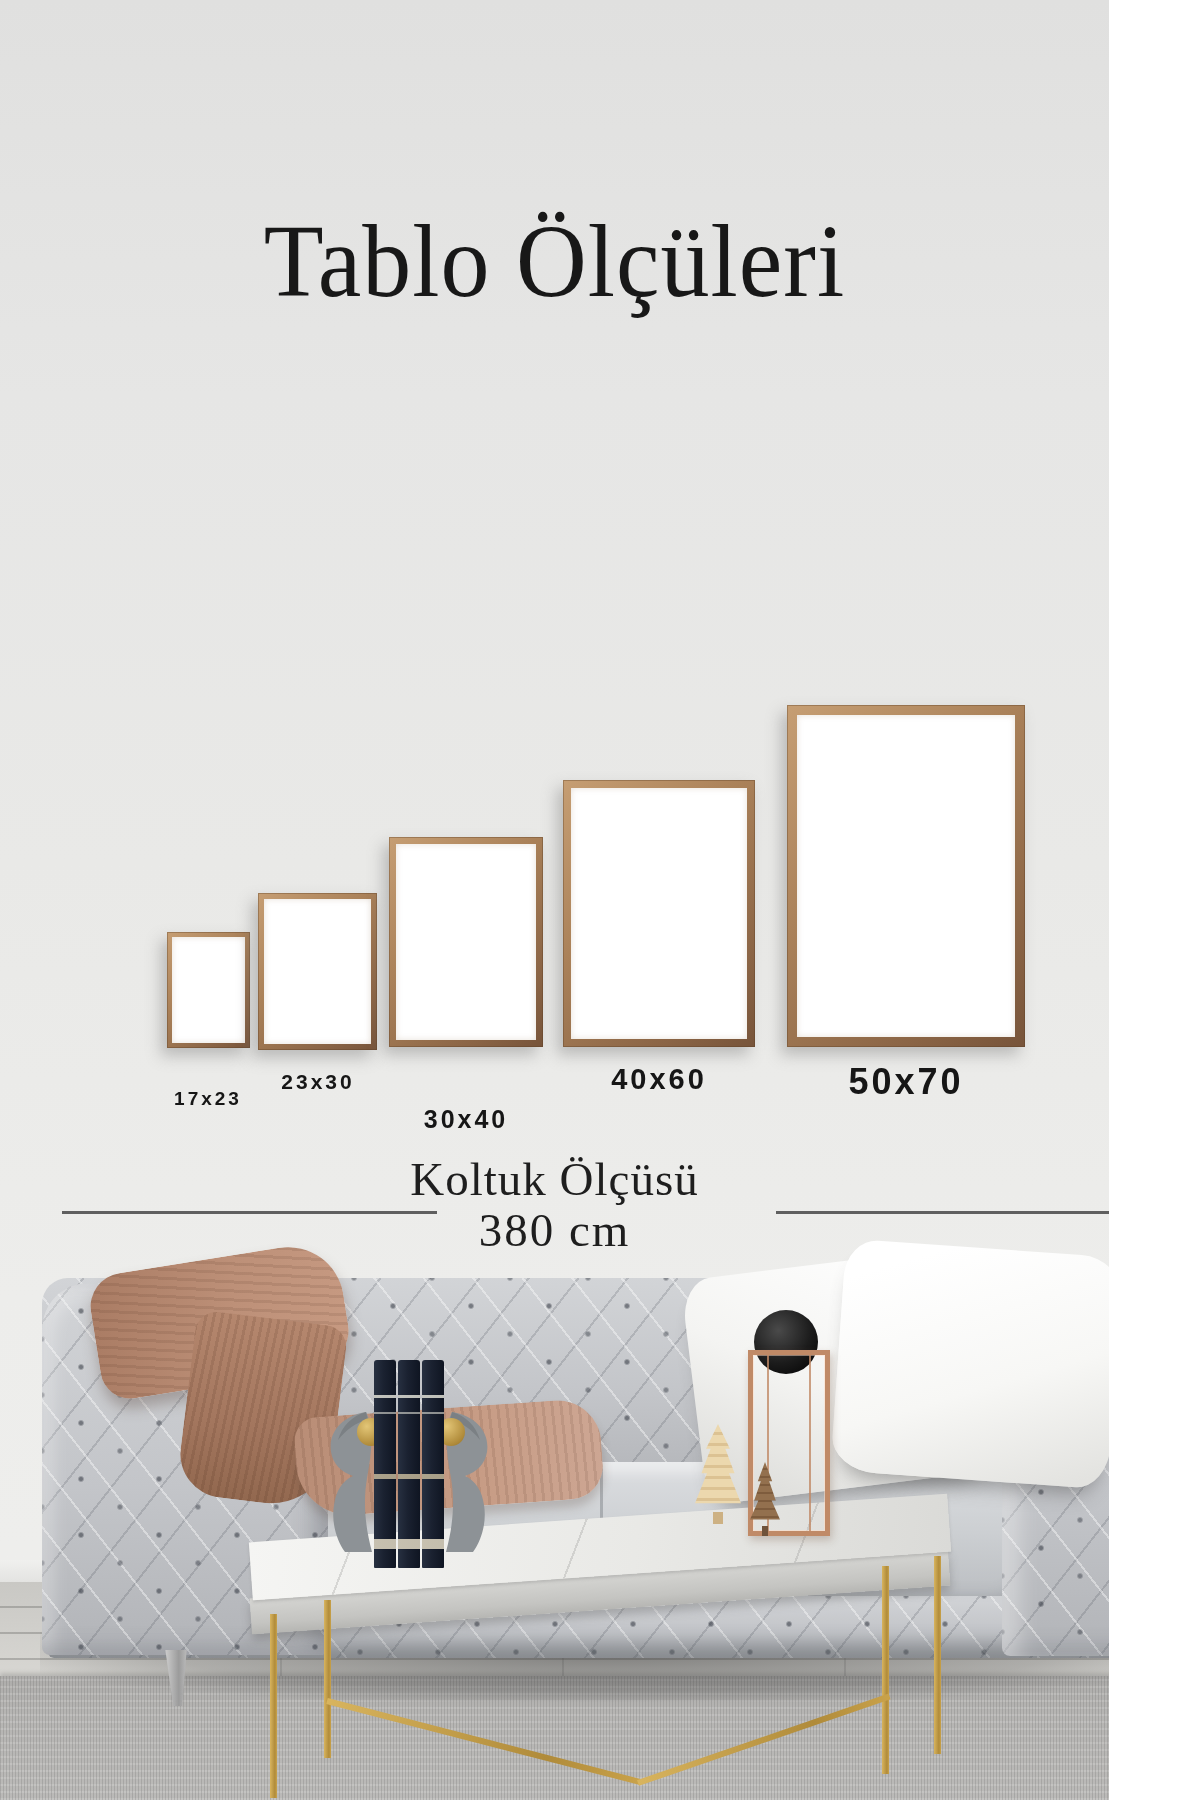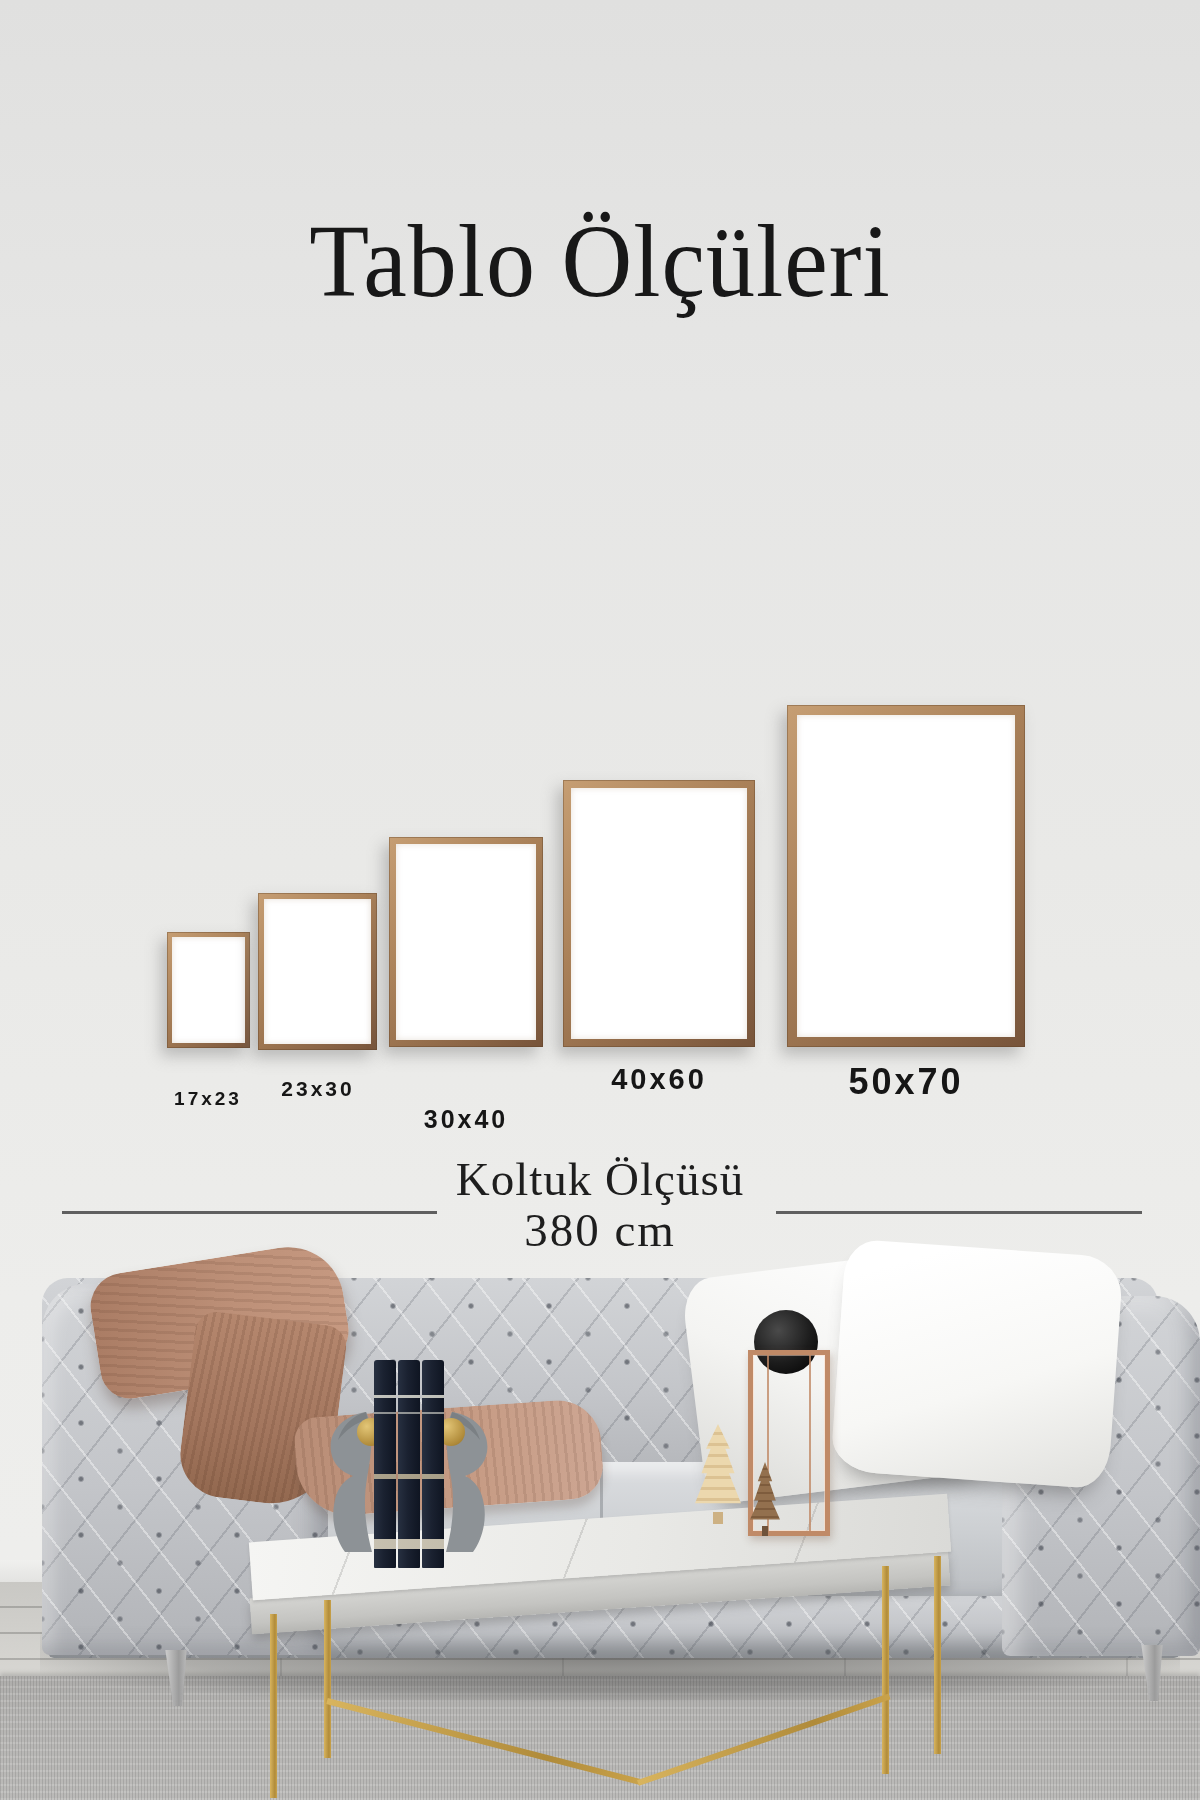--- a/index.html
+++ b/index.html
@@ -1,17 +1,17 @@
 <!DOCTYPE html>
 <html><head>
 <meta charset="utf-8">
 <style>
   html,body{margin:0;padding:0;}
   #page{
-    position:relative;width:1200px;height:1800px;overflow:hidden;
+    position:relative;width:1109px;height:1800px;overflow:hidden;
     background:linear-gradient(180deg,#e0e0df 0%,#e6e6e5 22%,#e9e9e7 48%,#ededeb 72%,#efefed 100%);
     font-family:"Liberation Serif","DejaVu Serif",serif;color:#1b1b1b;
   }
   
   .title{
     position:absolute;top:142px;left:0;width:100%;text-align:center;
     font-size:98px;line-height:1.1;font-weight:400;letter-spacing:1px;color:#181818;
     transform:scaleY(1.06);
   }
   .intro{
@@ -28,21 +28,21 @@
   .frame.f1{left:167px;top:932px;width:83px;height:116px;}   .frame.f1 .canvas{inset:5px;}
   .frame.f2{left:258px;top:893px;width:119px;height:157px;}  .frame.f2 .canvas{inset:6px;}
   .frame.f3{left:389px;top:837px;width:154px;height:210px;}  .frame.f3 .canvas{inset:7px;}
   .frame.f4{left:563px;top:780px;width:192px;height:267px;}  .frame.f4 .canvas{inset:8px;}
   .frame.f5{left:787px;top:705px;width:238px;height:342px;}  .frame.f5 .canvas{inset:10px;}
   .flabel{
     position:absolute;width:160px;text-align:center;
     font-family:"Liberation Sans","DejaVu Sans",sans-serif;font-weight:600;color:#161616;letter-spacing:3px;
   }
   .flabel.l1{left:128px;top:1088px;font-size:19px;}
-  .flabel.l2{left:238px;top:1070px;font-size:21px;margin-top:7px;}
+  .flabel.l2{left:238px;top:1070px;font-size:21px;}
   .flabel.l3{left:386px;top:1105px;font-size:25px;}
   .flabel.l4{left:579px;top:1063px;font-size:29px;}
   .flabel.l5{left:826px;top:1061px;font-size:36px;}
   
   .measure-label{position:absolute;top:1152px;left:0;width:100%;text-align:center;font-size:47px;letter-spacing:1px;color:#1e1e1e;}
   .measure-value{position:absolute;top:1203px;left:0;width:100%;text-align:center;font-size:47px;letter-spacing:2px;color:#1e1e1e;}
   .rule{position:absolute;top:1211px;height:3px;background:#5f5f5f;}
   .rule.left{left:62px;width:375px;}
   .rule.right{left:776px;width:366px;}
   

